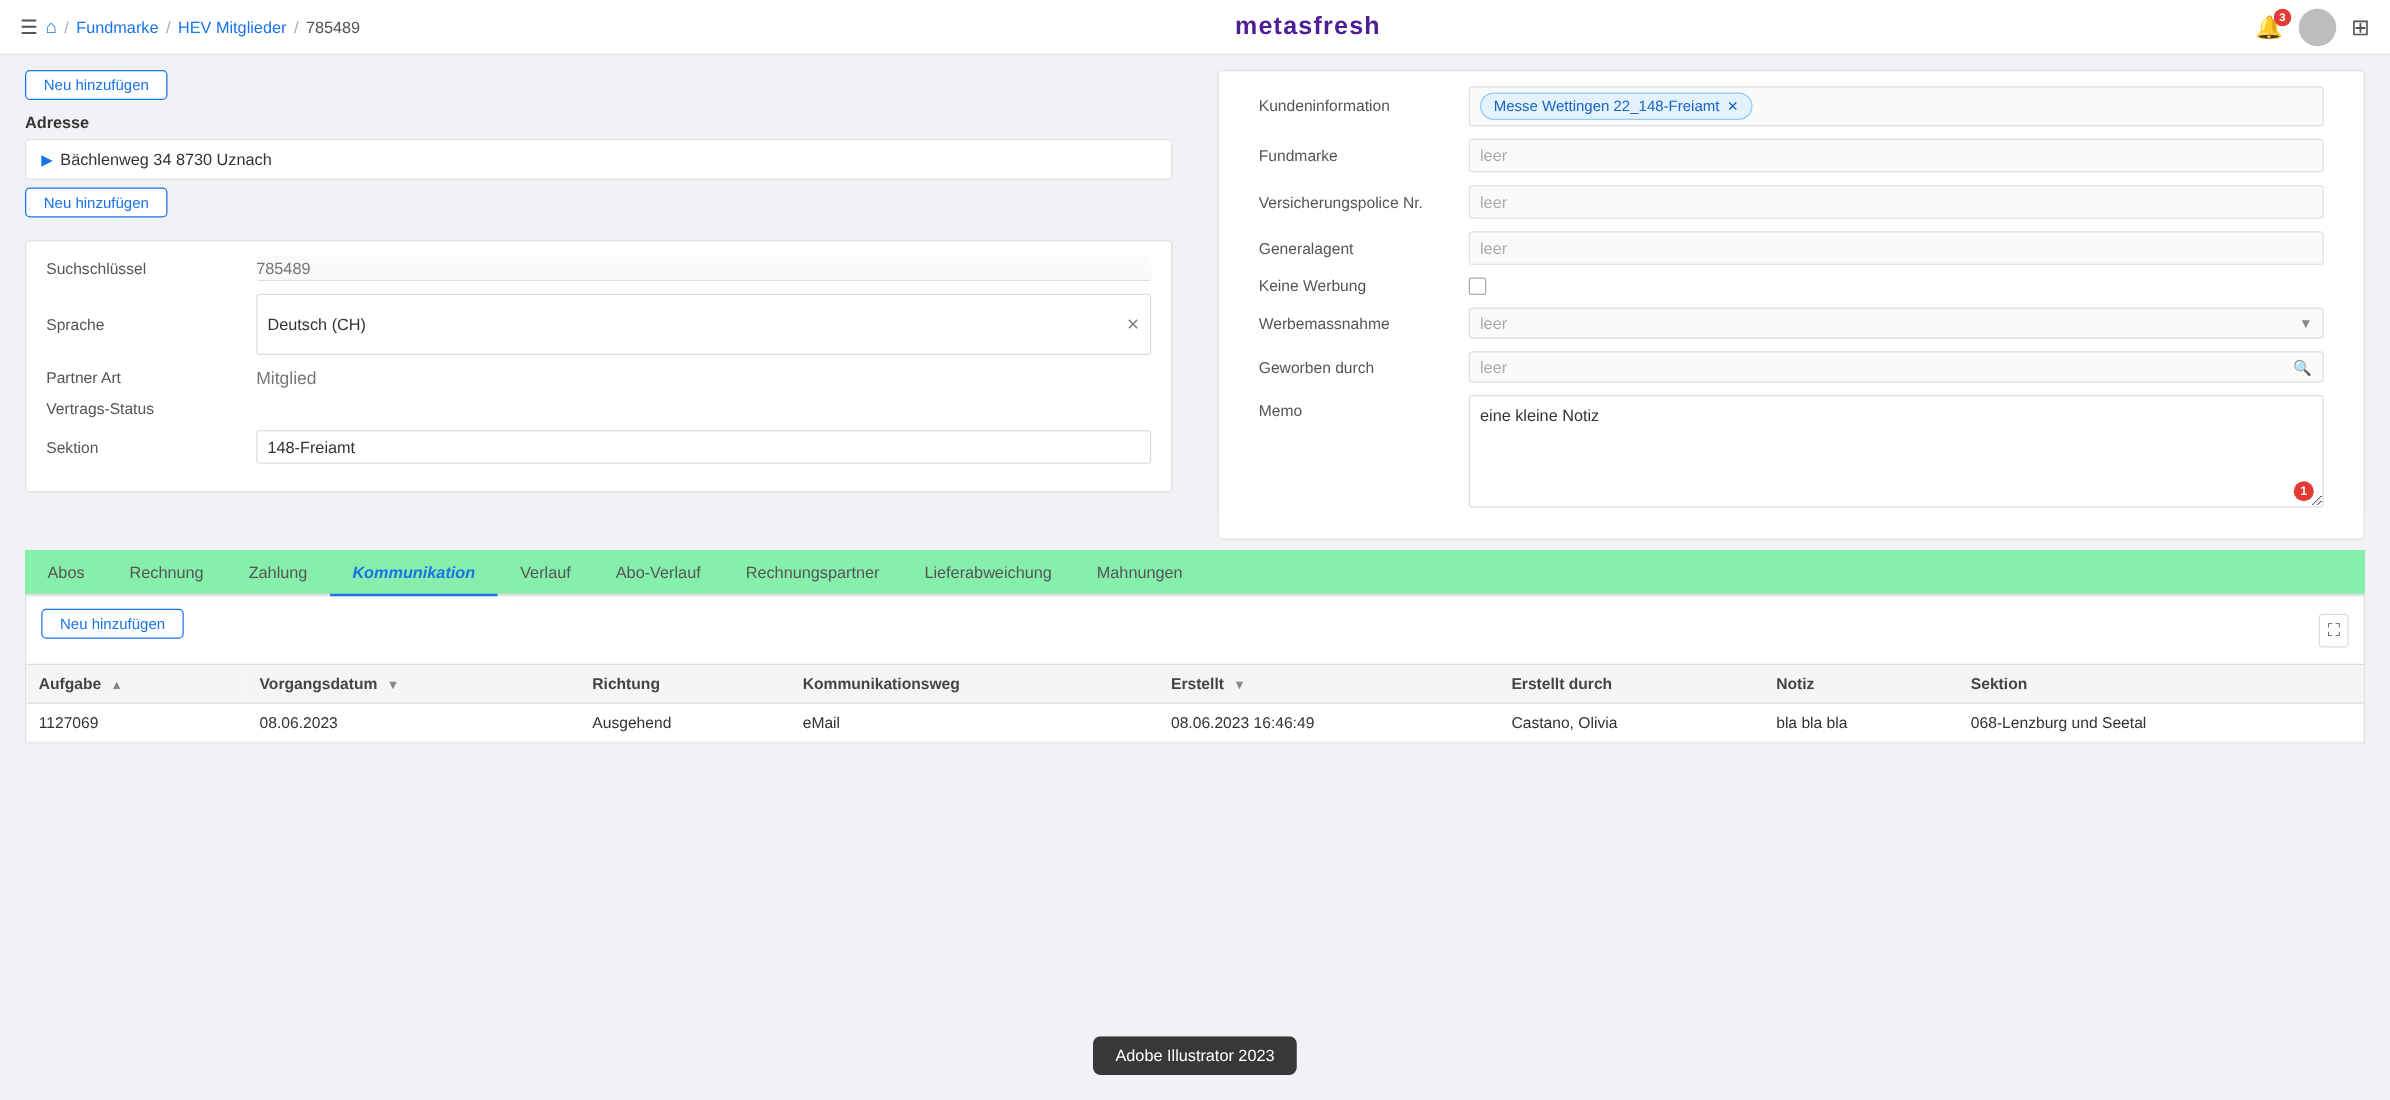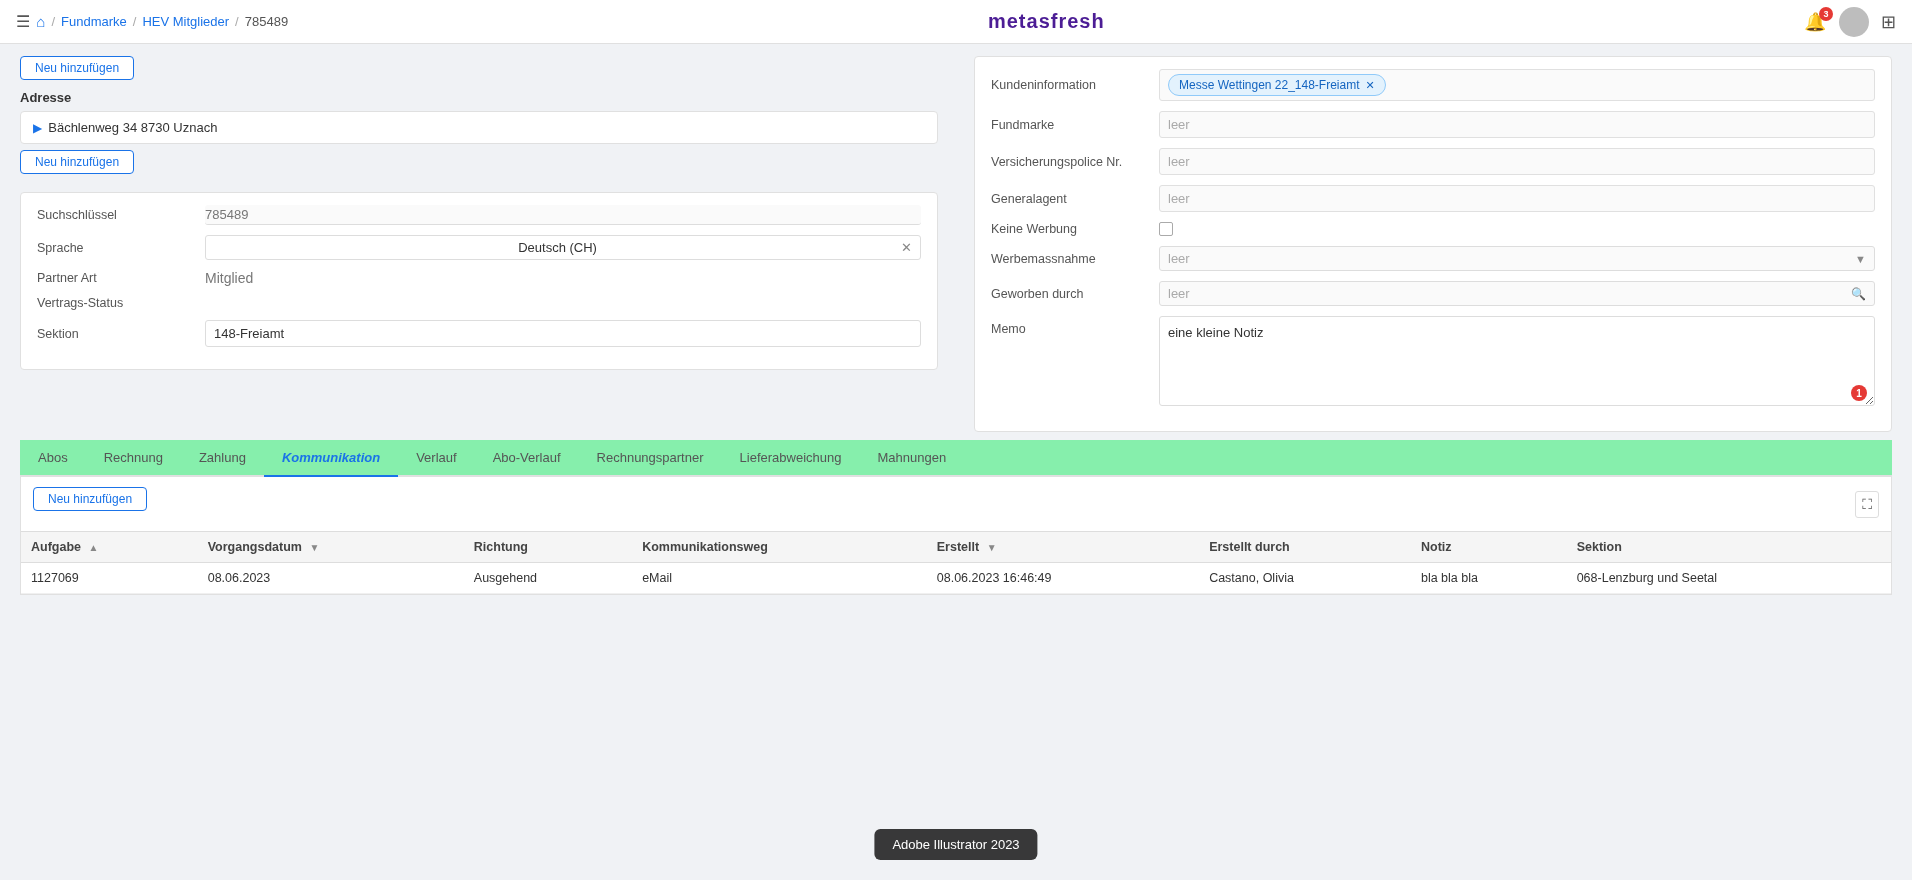--- a/index.html
+++ b/index.html
@@ -137,21 +137,21 @@
       
       <div style="background:#fff; border:1px solid #e0e0e0; border-radius:4px; padding:12px 16px;">
 
         <div class="form-row">
           <span class="form-label">Suchschlüssel</span>
           <input class="field-input" type="text" value="785489" style="color: rgb(119, 119, 119); background: rgb(250, 250, 250); border-top: none; border-right: none; border-left: none; border-image: initial; border-bottom: 1px solid rgb(221, 221, 221); padding: 2px 0px; flex: 1 1 0%;">
         </div>
 
         <div class="form-row">
           <span class="form-label">Sprache</span>
-          <div style="display:flex; align-items:center; flex:1; border:1px solid #ddd; border-radius:3px; padding:4px 8px; background:#fff;text-align:center;">
+          <div style="display:flex; align-items:center; flex:1; border:1px solid #ddd; border-radius:3px; padding:16px 8px; background:#fff;">
             <span style="flex:1; font-size:13px; color:#333;">Deutsch (CH)</span>
             <span style="color:#888; cursor:pointer; font-size:13px;">✕</span>
           </div>
         </div>
 
         <div class="form-row">
           <span class="form-label">Partner Art</span>
           <span class="form-value muted">Mitglied</span>
         </div>
 
@@ -160,21 +160,21 @@
         </div>
 
         <div class="form-row">
           <span class="form-label">Sektion</span>
           <input class="field-input active" type="text" value="148-Freiamt" style="flex: 1 1 0%; border: 1px solid rgb(221, 221, 221); border-radius: 3px; padding: 5px 8px; background: rgb(255, 255, 255); color: rgb(51, 51, 51);">
         </div>
       </div>
     </div>
 
     <div class="right-col">
-      <div style="background:#fff; border:1px solid #e0e0e0; border-radius:4px; padding:12px 16px;">
+      <div style="background:#fff; border:1px solid #e0e0e0; border-radius:4px; padding:12px 32px;">
 
         <div class="form-row">
           <span class="form-label">Kundeninformation</span>
           <div style="flex:1; display:flex; align-items:center; gap:6px; border:1px solid #e0e0e0; border-radius:3px; padding:4px 8px; background:#fafafa; min-height:32px;">
             <span class="tag-pill">
               <span>Messe Wettingen 22_148-Freiamt</span>
               <span class="remove-x">✕</span>
             </span>
           </div>
         </div>

